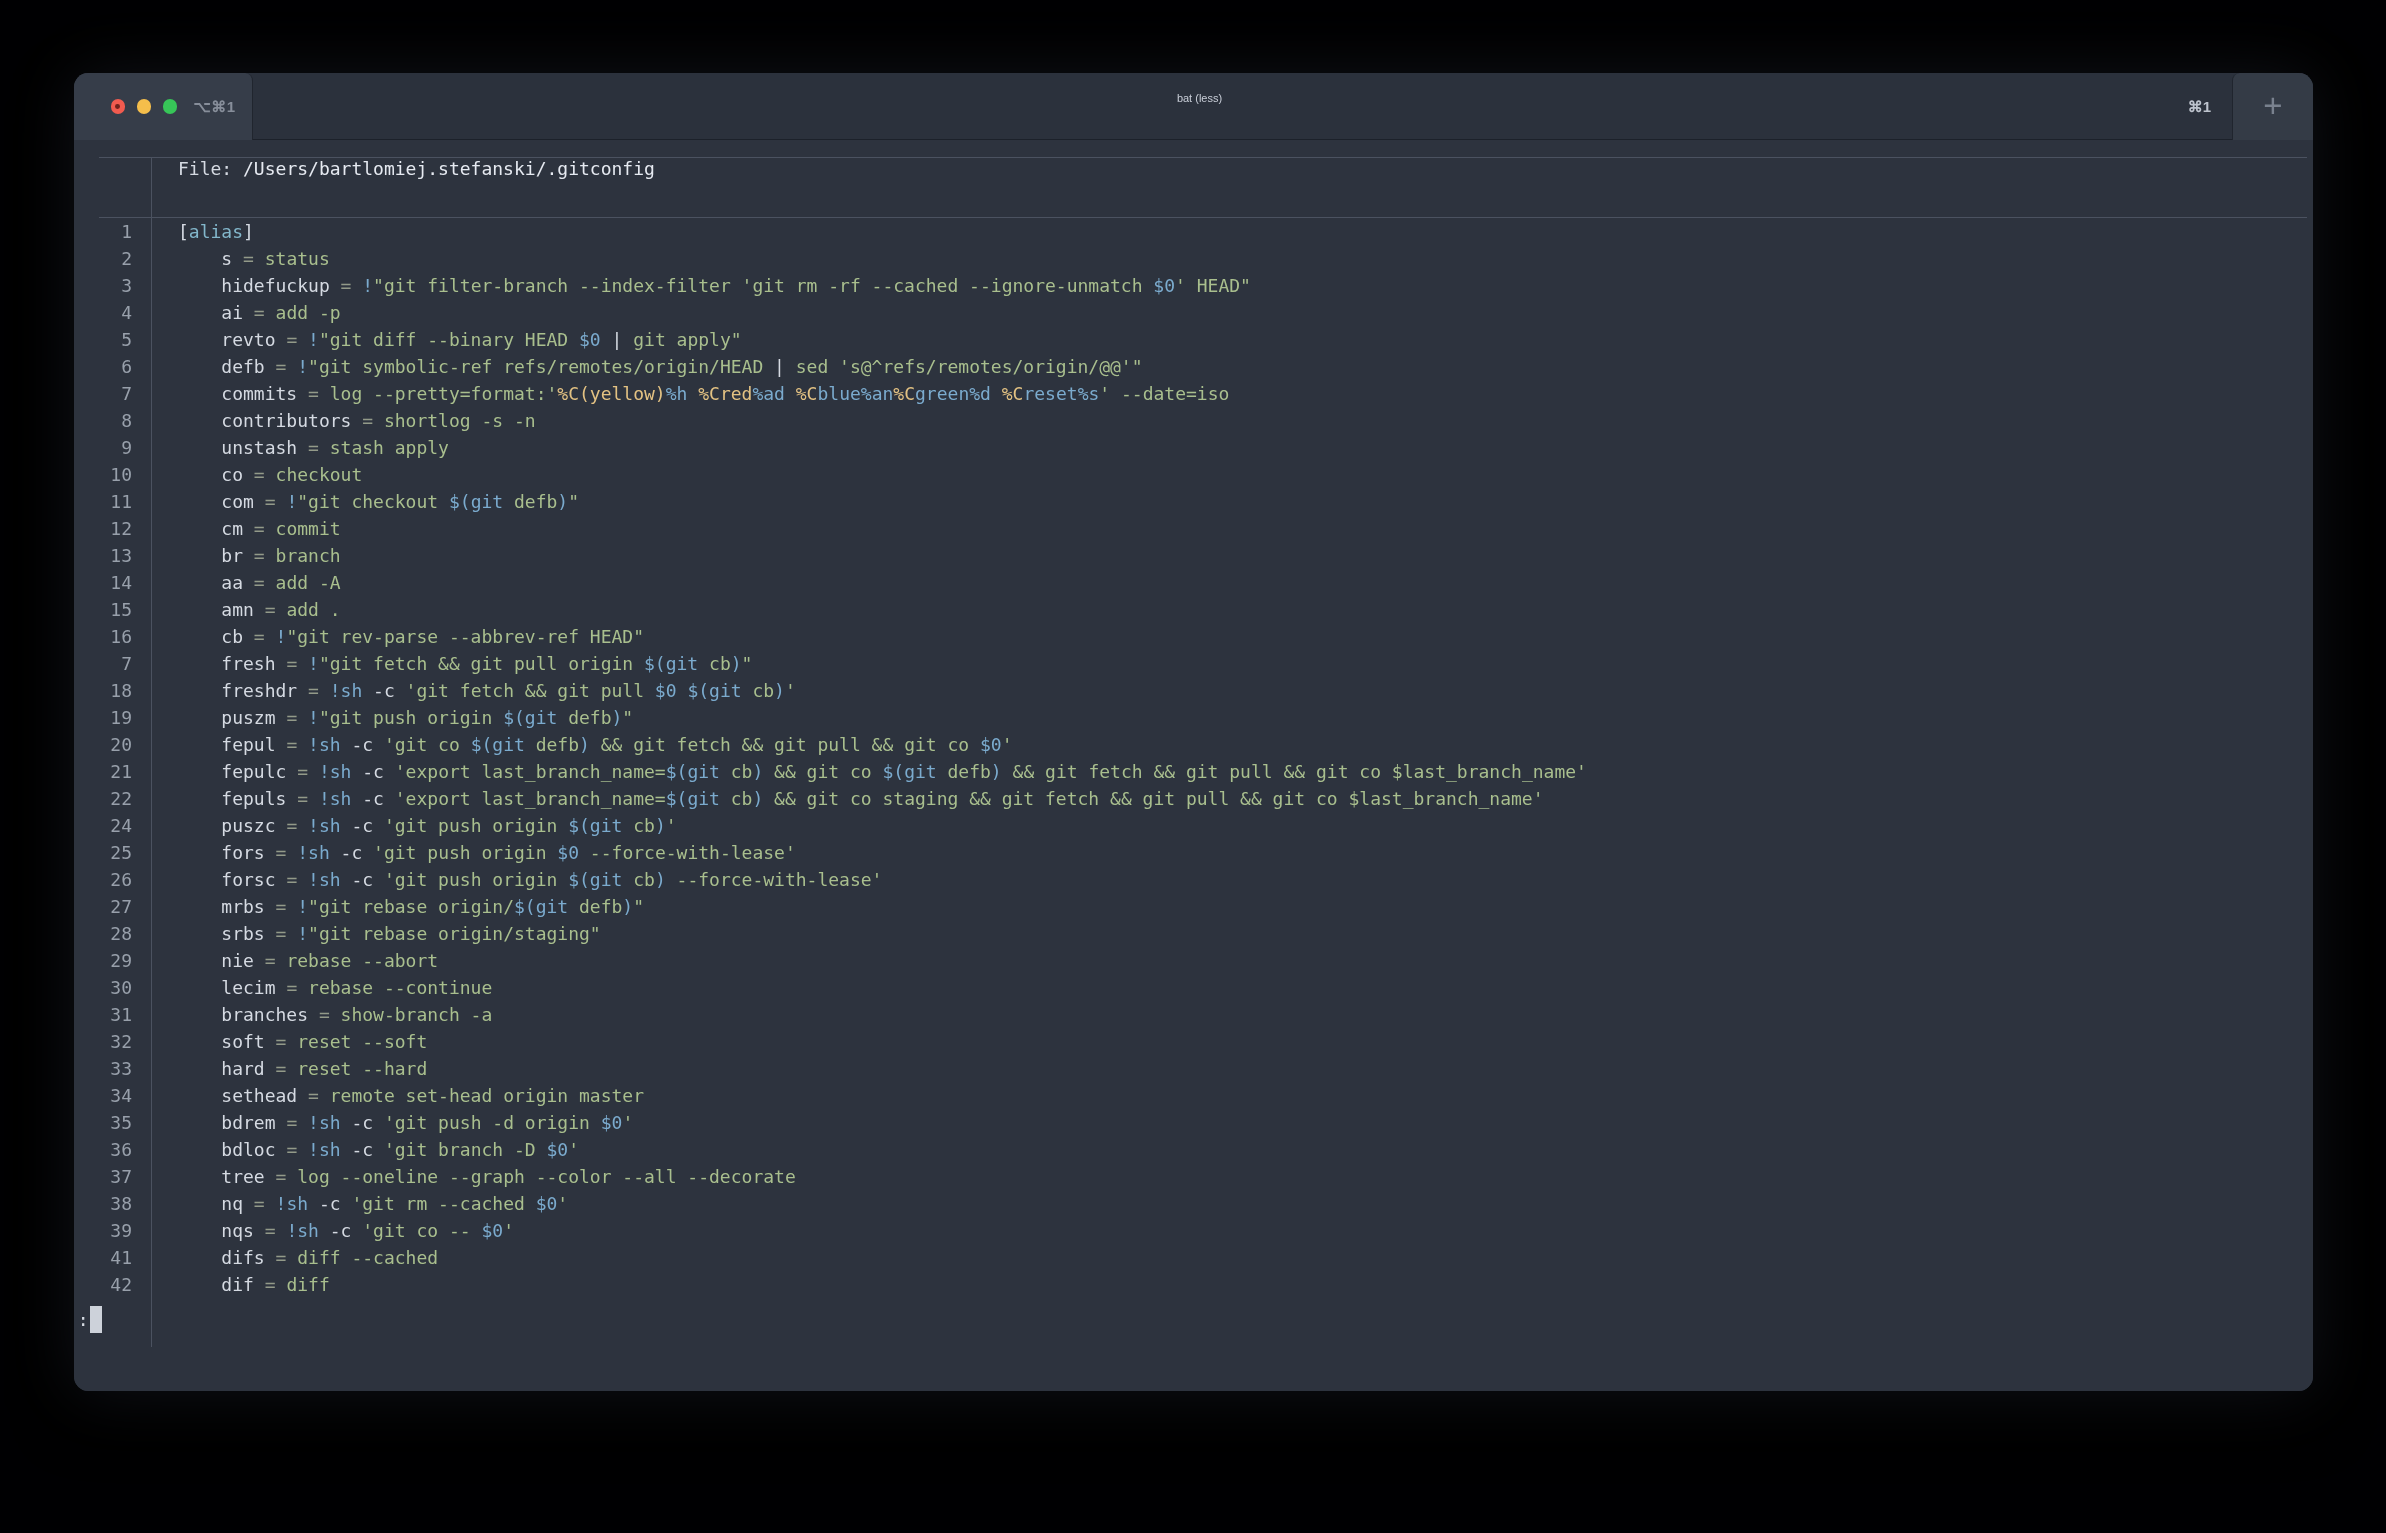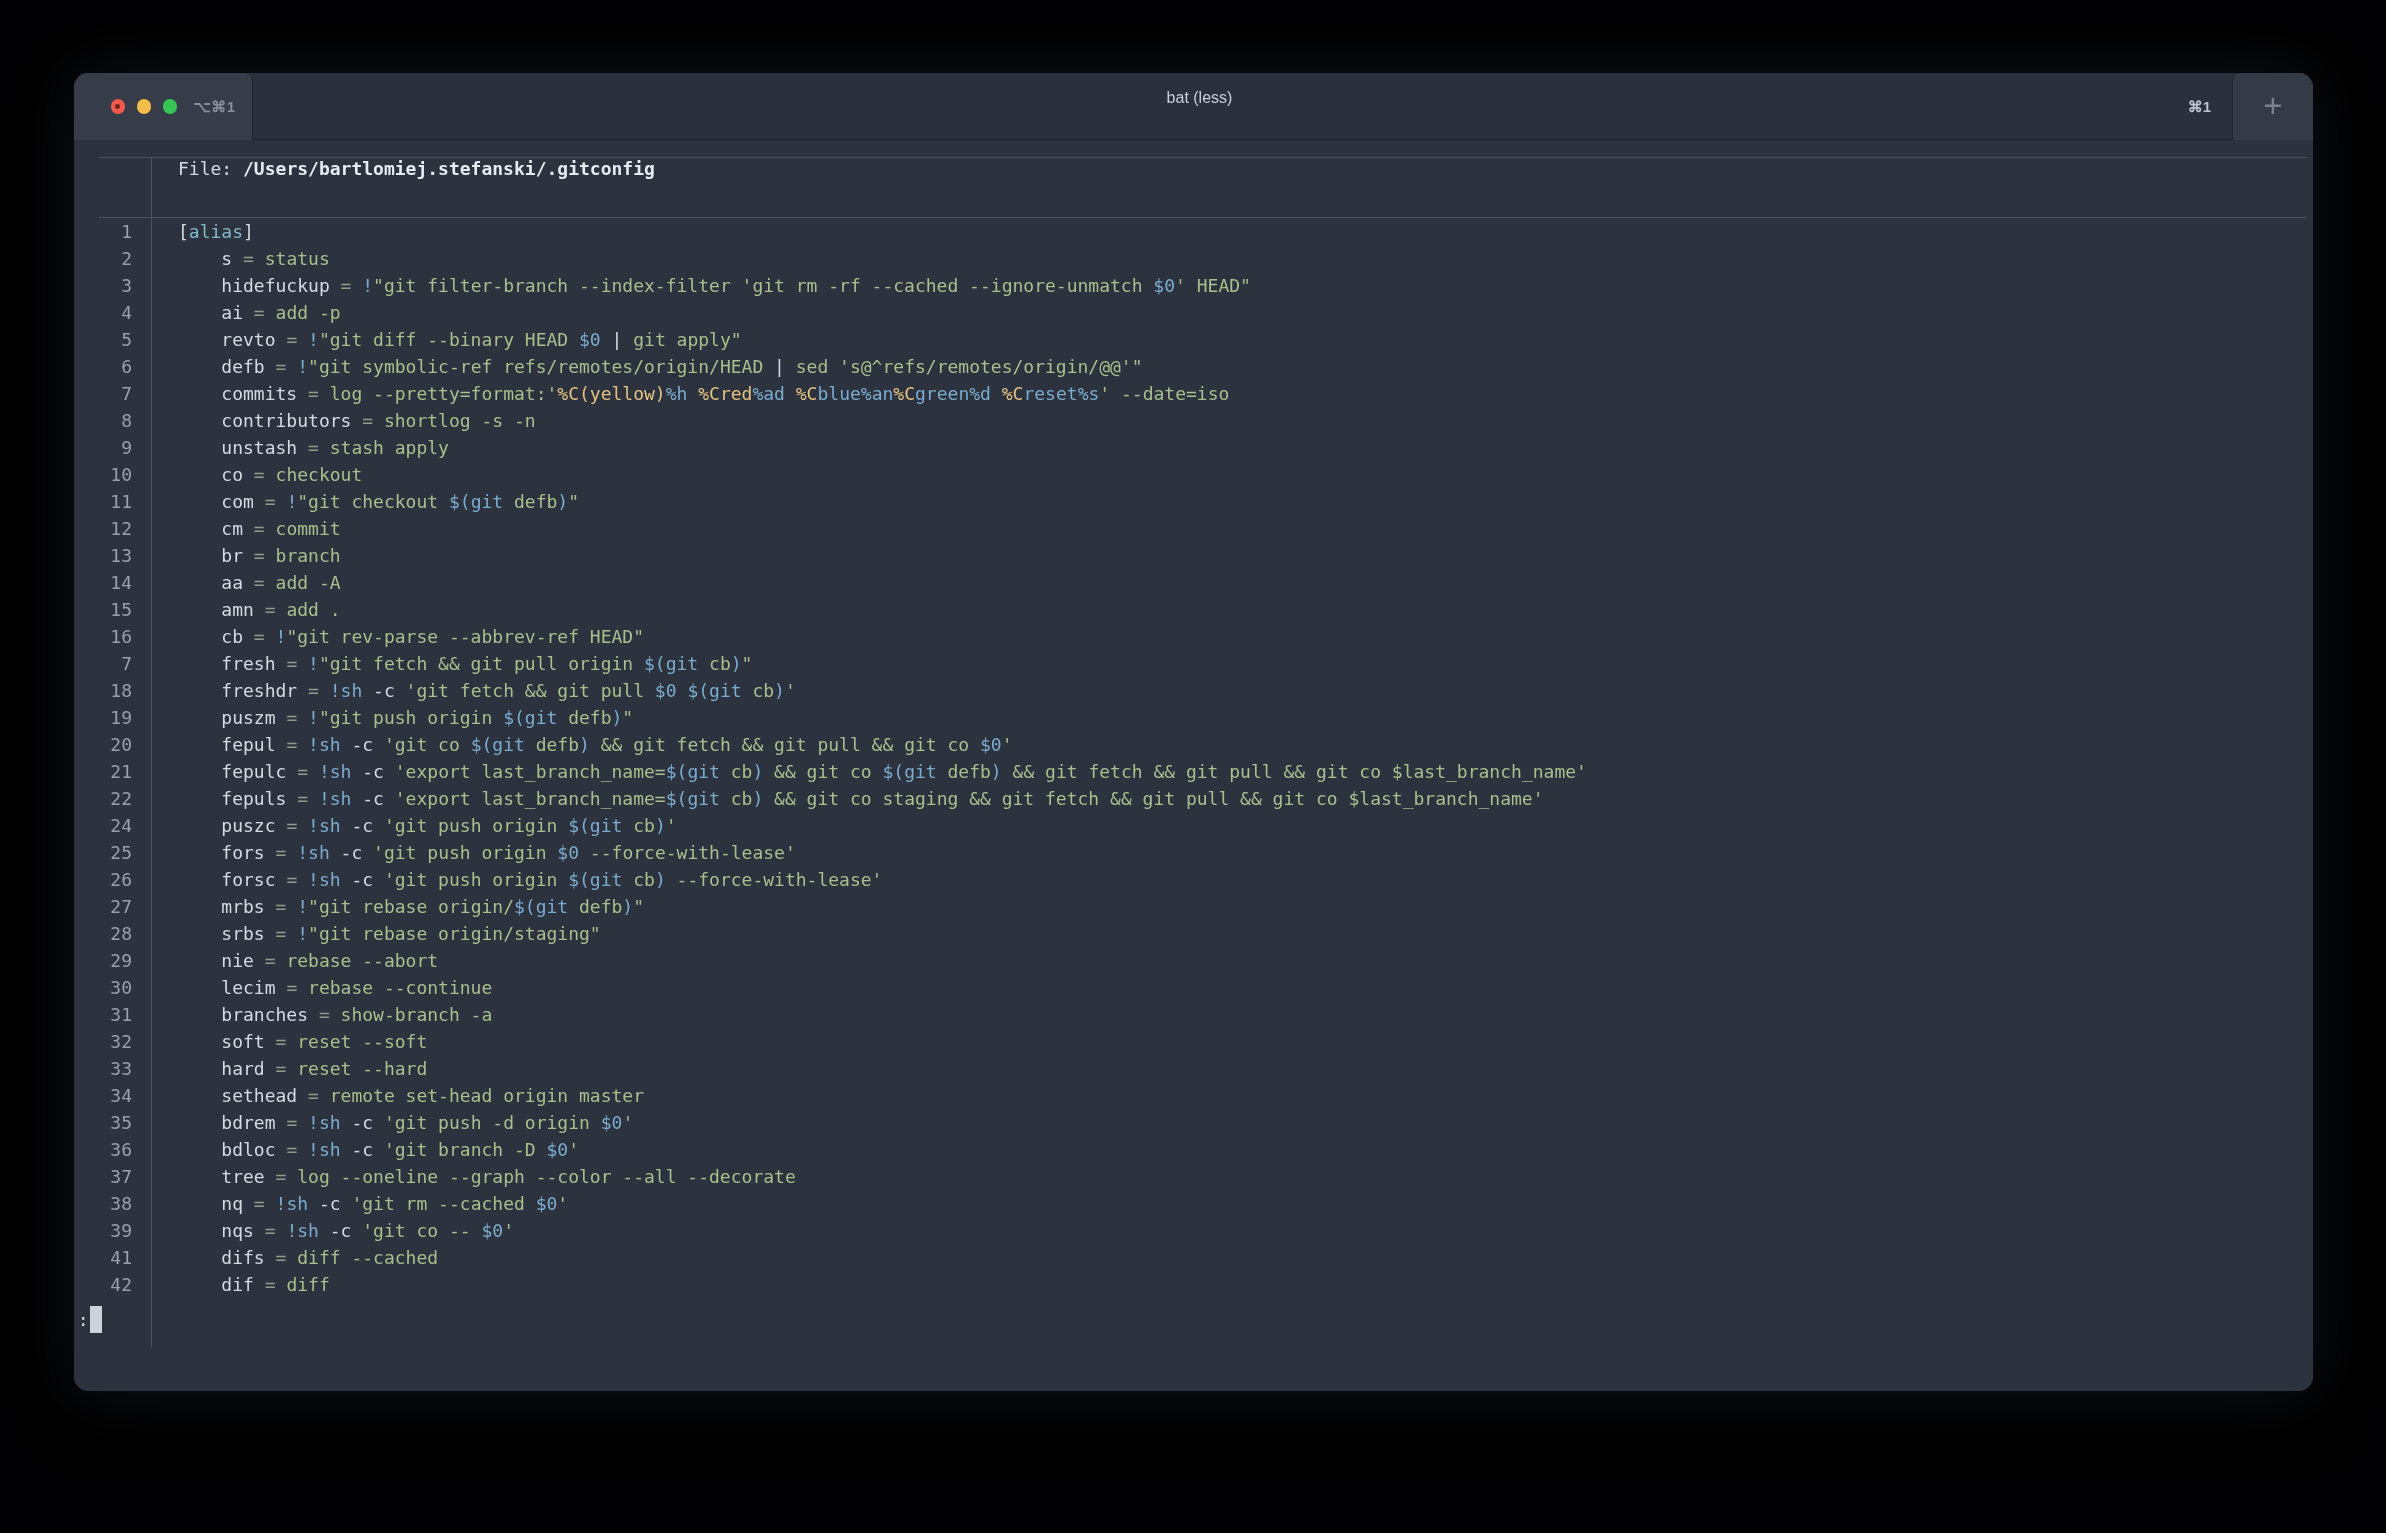--- a/index.html
+++ b/index.html
@@ -24,35 +24,35 @@
   .tab{position:absolute;left:0;top:0;width:179px;height:67px;background:var(--tab);
     border-radius:14.4px 7.7px 0 0;border-right:1px solid #20252e;display:flex;align-items:center;padding-left:37px;}
   .lights{display:flex;gap:11.5px;align-items:center}
   .light{width:14.4px;height:14.4px;border-radius:50%;position:relative}
   .light.red{background:var(--red)}
   .light.red::after{content:"";position:absolute;left:3.8px;top:4.8px;width:4.8px;height:4.8px;border-radius:50%;background:var(--reddot)}
   .light.yellow{background:var(--yellow)}
   .light.green{background:var(--green)}
   .tab-shortcut{margin-left:16.3px;color:var(--dimlabel);font-size:15px;font-weight:700;letter-spacing:0.5px}
   .win-title{position:absolute;left:12px;right:0;top:0;height:50px;display:flex;align-items:center;justify-content:center;
-    color:var(--title);font-size:16px}
+    color:var(--title);font-size:11px}
   .right-shortcut{position:absolute;right:102px;top:0;height:67px;display:flex;align-items:center;
     color:var(--brightlabel);font-size:15px;font-weight:700}
   .plus-btn{position:absolute;right:0;top:0;width:81px;height:67px;background:var(--plus);
     border-left:1px solid #20252e;border-radius:7.7px 14.4px 0 0;display:flex;align-items:center;justify-content:center;}
   .plus-glyph{color:#79818e;font-size:33px;font-weight:100;line-height:1;margin-top:-2.9px}
 
   
   .term{position:absolute;left:0;top:67px;right:0;bottom:0;background:var(--bg);
     border-radius:0 0 14.4px 14.4px;padding-top:17.3px;overflow:hidden;
     font-family:"DejaVu Sans Mono","Liberation Mono",monospace;font-size:18px;color:var(--fg)}
   .hrule{height:1px;background:var(--rule);margin:0 5.8px 0 25px}
   .vline{position:absolute;left:77px;top:17.3px;width:1px;height:1190px;background:var(--rule)}
   .file-header{height:59px;display:flex;align-items:flex-start;padding-left:104px;white-space:pre}
-  .file-header .path{font-weight:700;color:#e6eaf1}
+  .file-header .path{font-weight:400;color:#e6eaf1}
   .row{display:flex;height:27px;line-height:27px;white-space:pre}
   .num{flex:0 0 58px;text-align:right;color:var(--lnum)}
   .body{padding-left:46px;white-space:pre}
   .c-fg{color:var(--fg)} .c-gr{color:var(--gr)} .c-bl{color:var(--bl)}
   .c-cy{color:var(--cy)} .c-ye{color:var(--ye)} .c-eq{color:var(--eq)}
   .prompt{display:flex;align-items:center;margin:6.7px 0 0 3.8px;height:29px;line-height:29px}
   .cursor{display:inline-block;width:12.5px;height:27px;background:var(--cursor);margin-left:1px;vertical-align:middle}
 </style>
 </head>
 <body>

